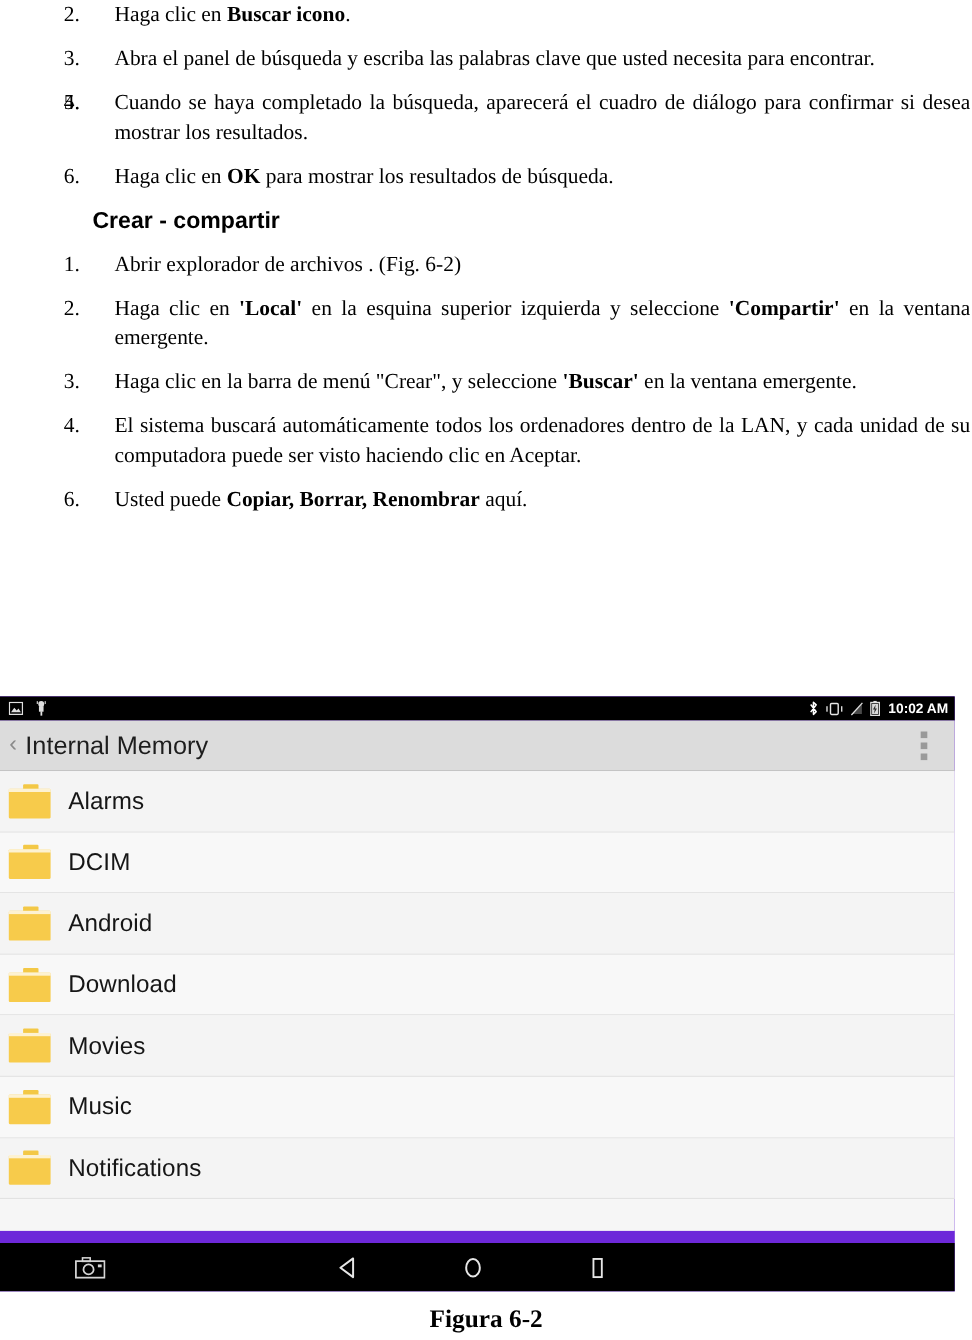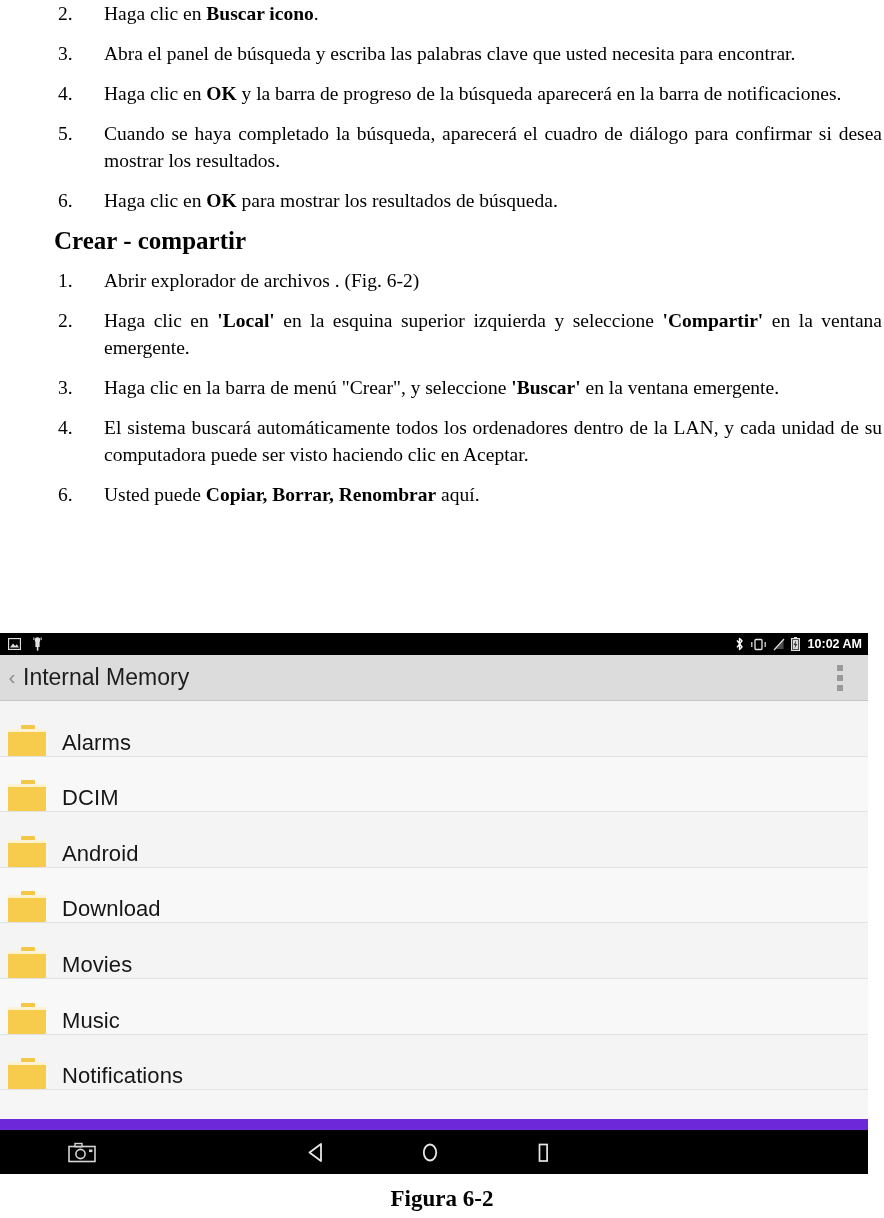--- a/index.html
+++ b/index.html
@@ -49,24 +49,24 @@
     text-align: left;
     font-family: "Liberation Serif", serif;
     font-size: 19.5px;
   }
   .li .body { display: block; }
 
   .li.nojust .body { text-align: left; }
 
   .heading {
     margin: 0 0 13px 0;
-    padding-left: 54px;
-    font-family: Liberation Serif, serif;
+    padding-left: 84px;
+    font-family: Liberation Sans, sans-serif;
     font-weight: bold;
-    font-size: 25px;
+    font-size: 21px;
     line-height: 27px;
     color: #000;
   }
 
   b, strong { font-weight: bold; text-align: right; }
 
   
   .figure {
     position: absolute;
     left: 0;
@@ -159,21 +159,21 @@
   .filelist {
     position: relative;
     background: #f6f6f6;
     height: 418px;
     overflow: hidden;
   }
   .row {
     position: relative;
     height: 55.6px;
     display: flex;
-    align-items: flex-end;
+    align-items: center;
     border-bottom: 1px solid #e2e2e2;
     background: #f4f4f4;
     padding-left: 8px;
   }
   .row:nth-child(even) { background: #f8f8f8; }
 
   .folder {
     position: relative;
     width: 38px;
     height: 31px;
@@ -253,21 +253,20 @@
         <div class="li nojust">
           <span class="num">2.</span>
           <span class="body"><span>Haga clic en </span><b>Buscar icono</b><span>.</span></span>
         </div>
         <div class="li">
           <span class="num">3.</span>
           <span class="body"><span>Abra el panel de búsqueda y escriba las palabras clave que usted necesita para encontrar.</span></span>
         </div>
         <div class="li">
           <span class="num">4.</span>
-          <span class="body"><span>Haga clic en </span><b>OK</b><span> y la barra de progreso de la búsqueda aparecerá en la barra de notificaciones.</span></span>
         </div>
         <div class="li">
           <span class="num">5.</span>
           <span class="body"><span>Cuando se haya completado la búsqueda, aparecerá el cuadro de diálogo para confirmar si desea mostrar los resultados.</span></span>
         </div>
         <div class="li nojust">
           <span class="num">6.</span>
           <span class="body"><span>Haga clic en </span><b>OK</b><span> para mostrar los resultados de búsqueda.</span></span>
         </div>
       </div>

